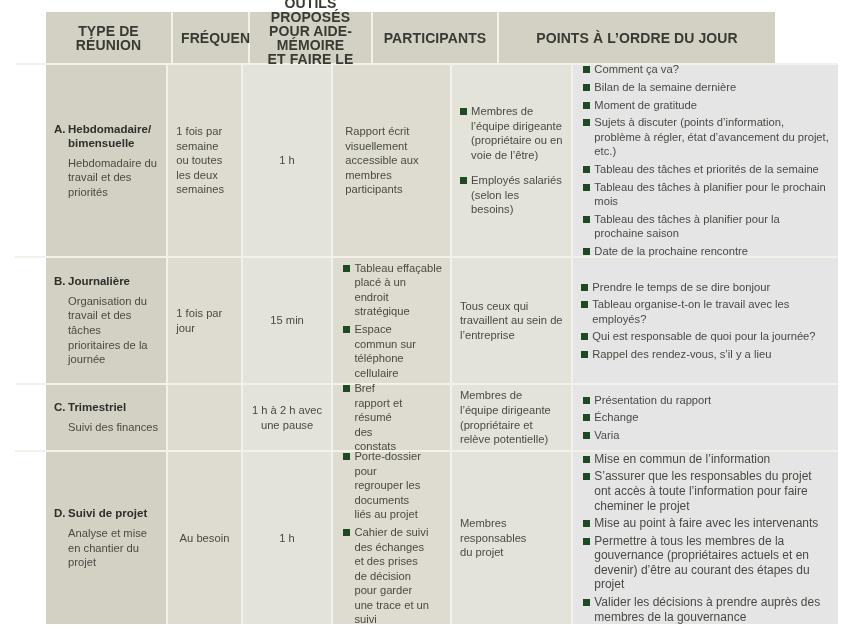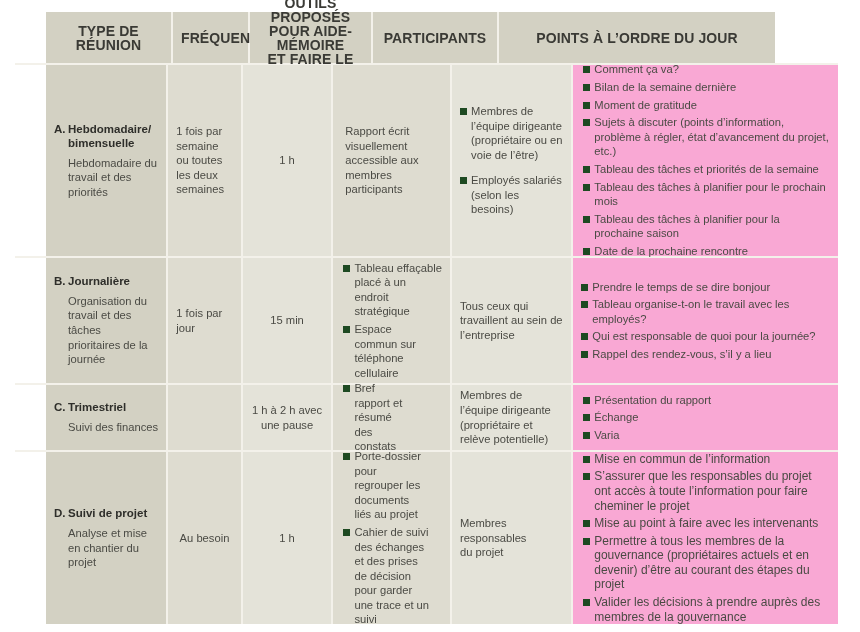--- a/index.html
+++ b/index.html
@@ -8,21 +8,21 @@
   .tbl { position:absolute; left:15px; top:12px; width:823px; }
   .row { display:flex; border-bottom:2px solid #f3f1ea; box-sizing:border-box; }
   .cell { box-sizing:border-box; border-right:2px solid #f3f1ea; padding:6px 8px;
           font-size:11.2px; line-height:14.6px; display:flex; flex-direction:column; justify-content:center; }
   .cell:last-child { border-right:none; }
   .c1 { width:127px; background:#d3d1c3;margin-left:31px; }
   .c2 { width:77px;  background:#dedcd0; }
   .c3 { width:94px;  background:#e4e3d9; text-align:center; }
   .c4 { width:123px; background:#dedcd0; }
   .c5 { width:126px; background:#e4e3d9; }
-  .c6 { width:276px; background:#f9a8d4; }
+  .c6 { width:276px; background:#e5e5e5; }
   .hdr .cell { background:#d3d1c3; font-weight:bold; text-align:center; font-size:14px;
                line-height:14px; color:#3a3a35; letter-spacing:0.1px; }
   .hdr { height:53px; }
   .type-title { font-weight:bold; color:#2e2e2a; font-size:11.5px; margin-bottom:5px; }
   .type-title .letter { display:inline-block; width:14px; }
   .type-desc { padding-left:14px; }
   ul.bl { list-style:none; margin:0; padding:0; }
   ul.bl li { position:relative; padding-left:11px; margin-bottom:3px; }
   ul.bl li:last-child { margin-bottom:0; }
   ul.bl li::before { content:""; position:absolute; left:0; top:4px; width:7px; height:7px; background:#1e4a22; }

